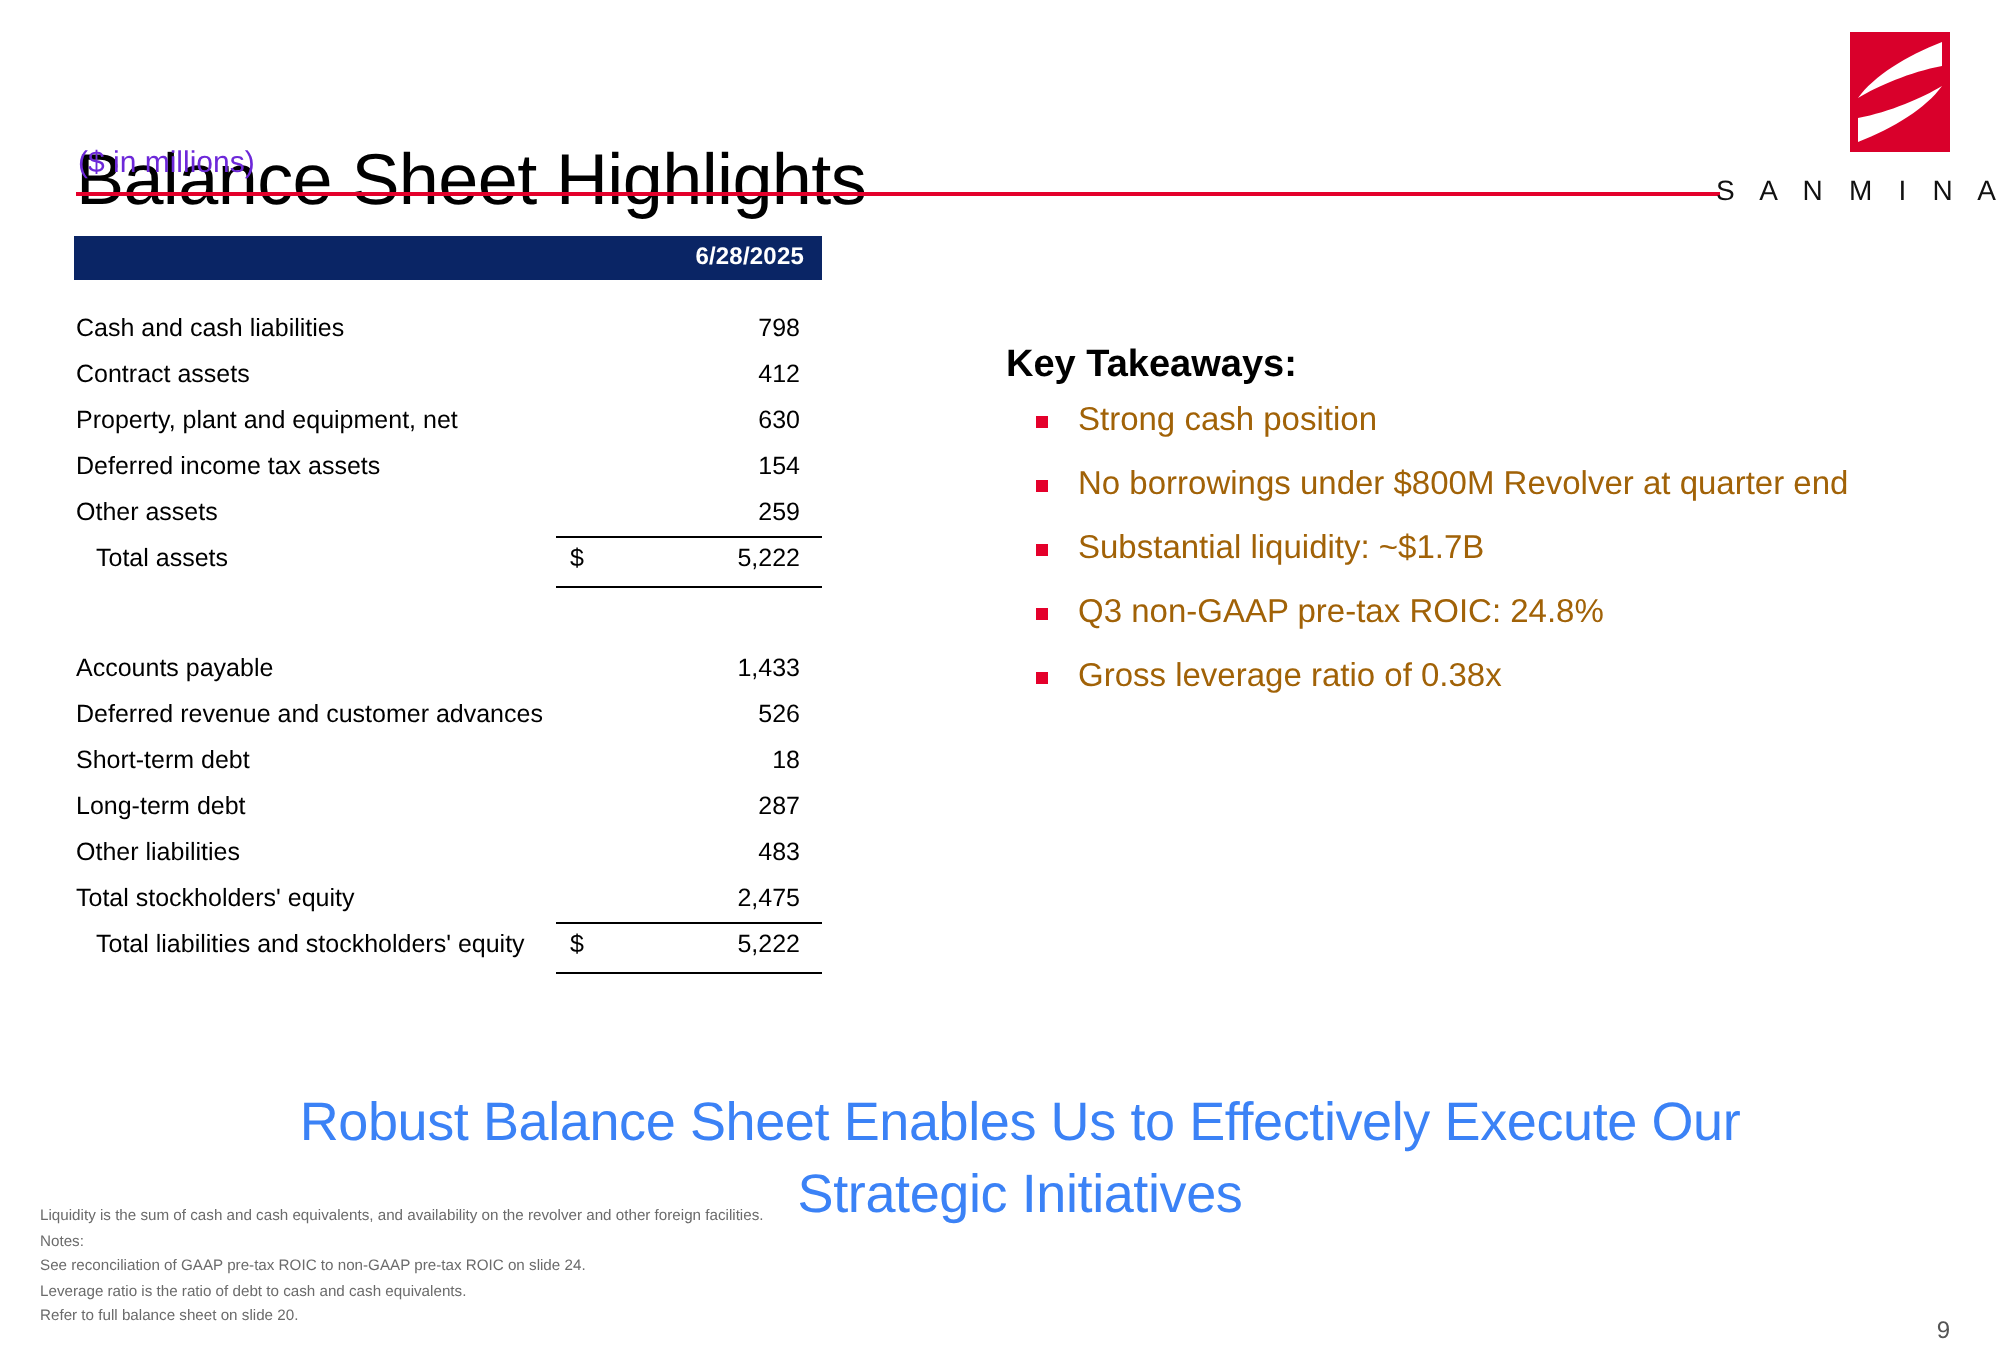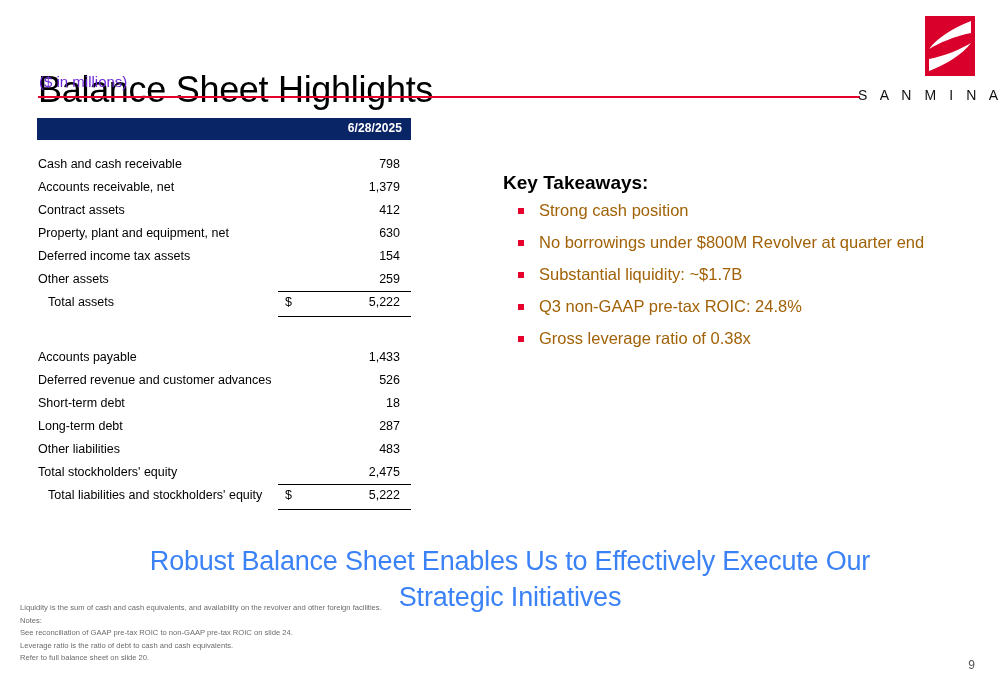--- a/index.html
+++ b/index.html
@@ -130,26 +130,22 @@
   </div>
   <div class="logo-word">S A N M I N A</div>
 
   <div class="tbl">
     <div class="tbl-head">
       <span class="date">6/28/2025</span>
     </div>
 
     <div class="rows">
       <div class="row">
-        <span class="lbl">Cash and cash receivable</span>
+        <span class="lbl">Cash and cash liabilities</span>
         <span class="val">798</span>
-      </div>
-      <div class="row">
-        <span class="lbl">Accounts receivable, net</span>
-        <span class="val">1,379</span>
       </div>
       <div class="row">
         <span class="lbl">Contract assets</span>
         <span class="val">412</span>
       </div>
       <div class="row">
         <span class="lbl">Property, plant and equipment, net</span>
         <span class="val">630</span>
       </div>
       <div class="row">

